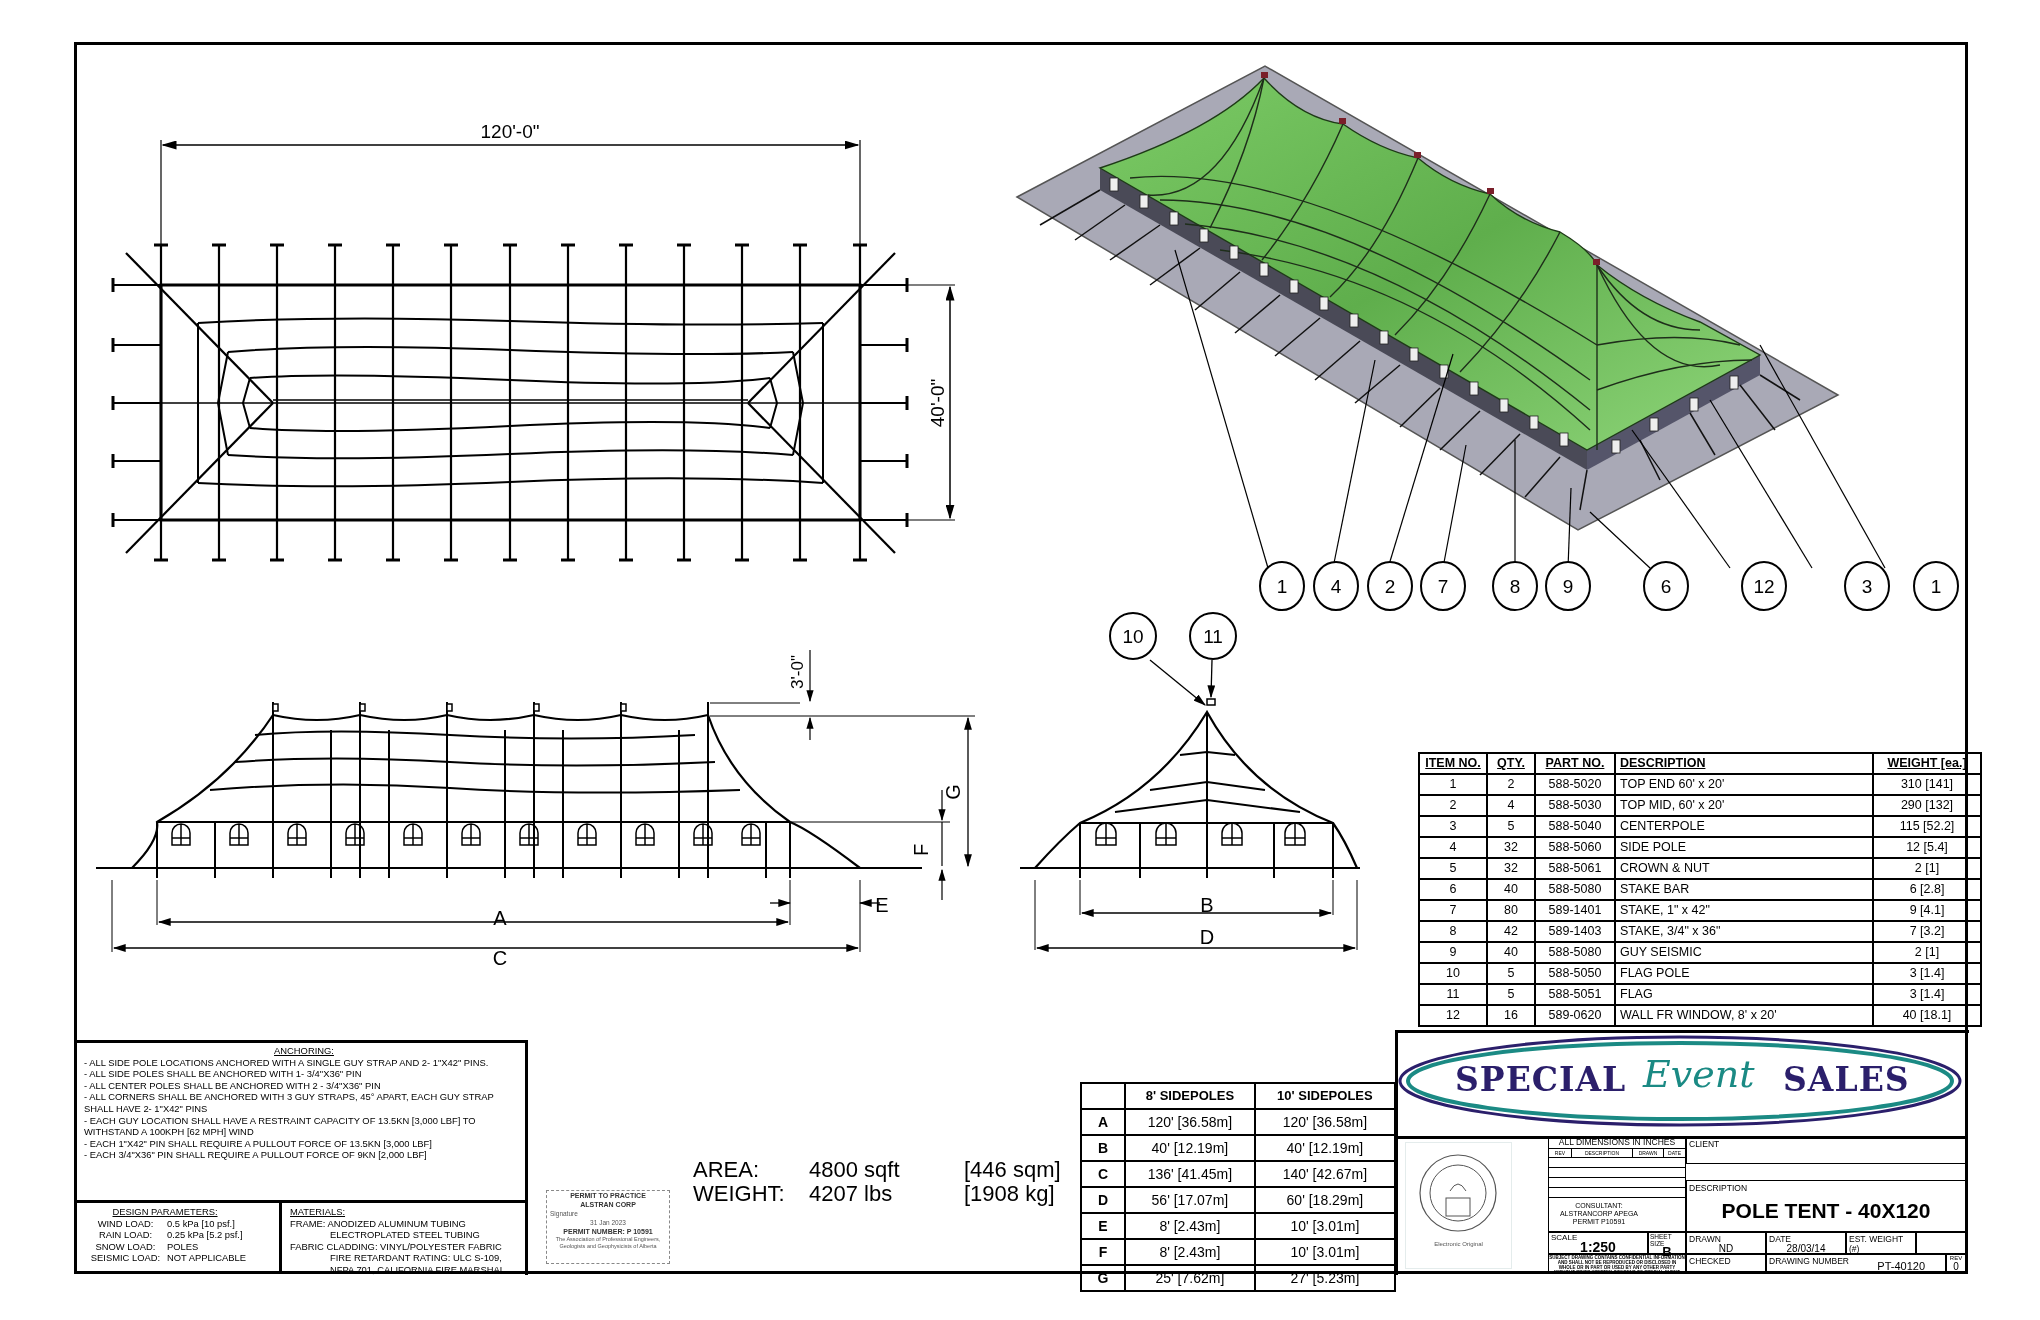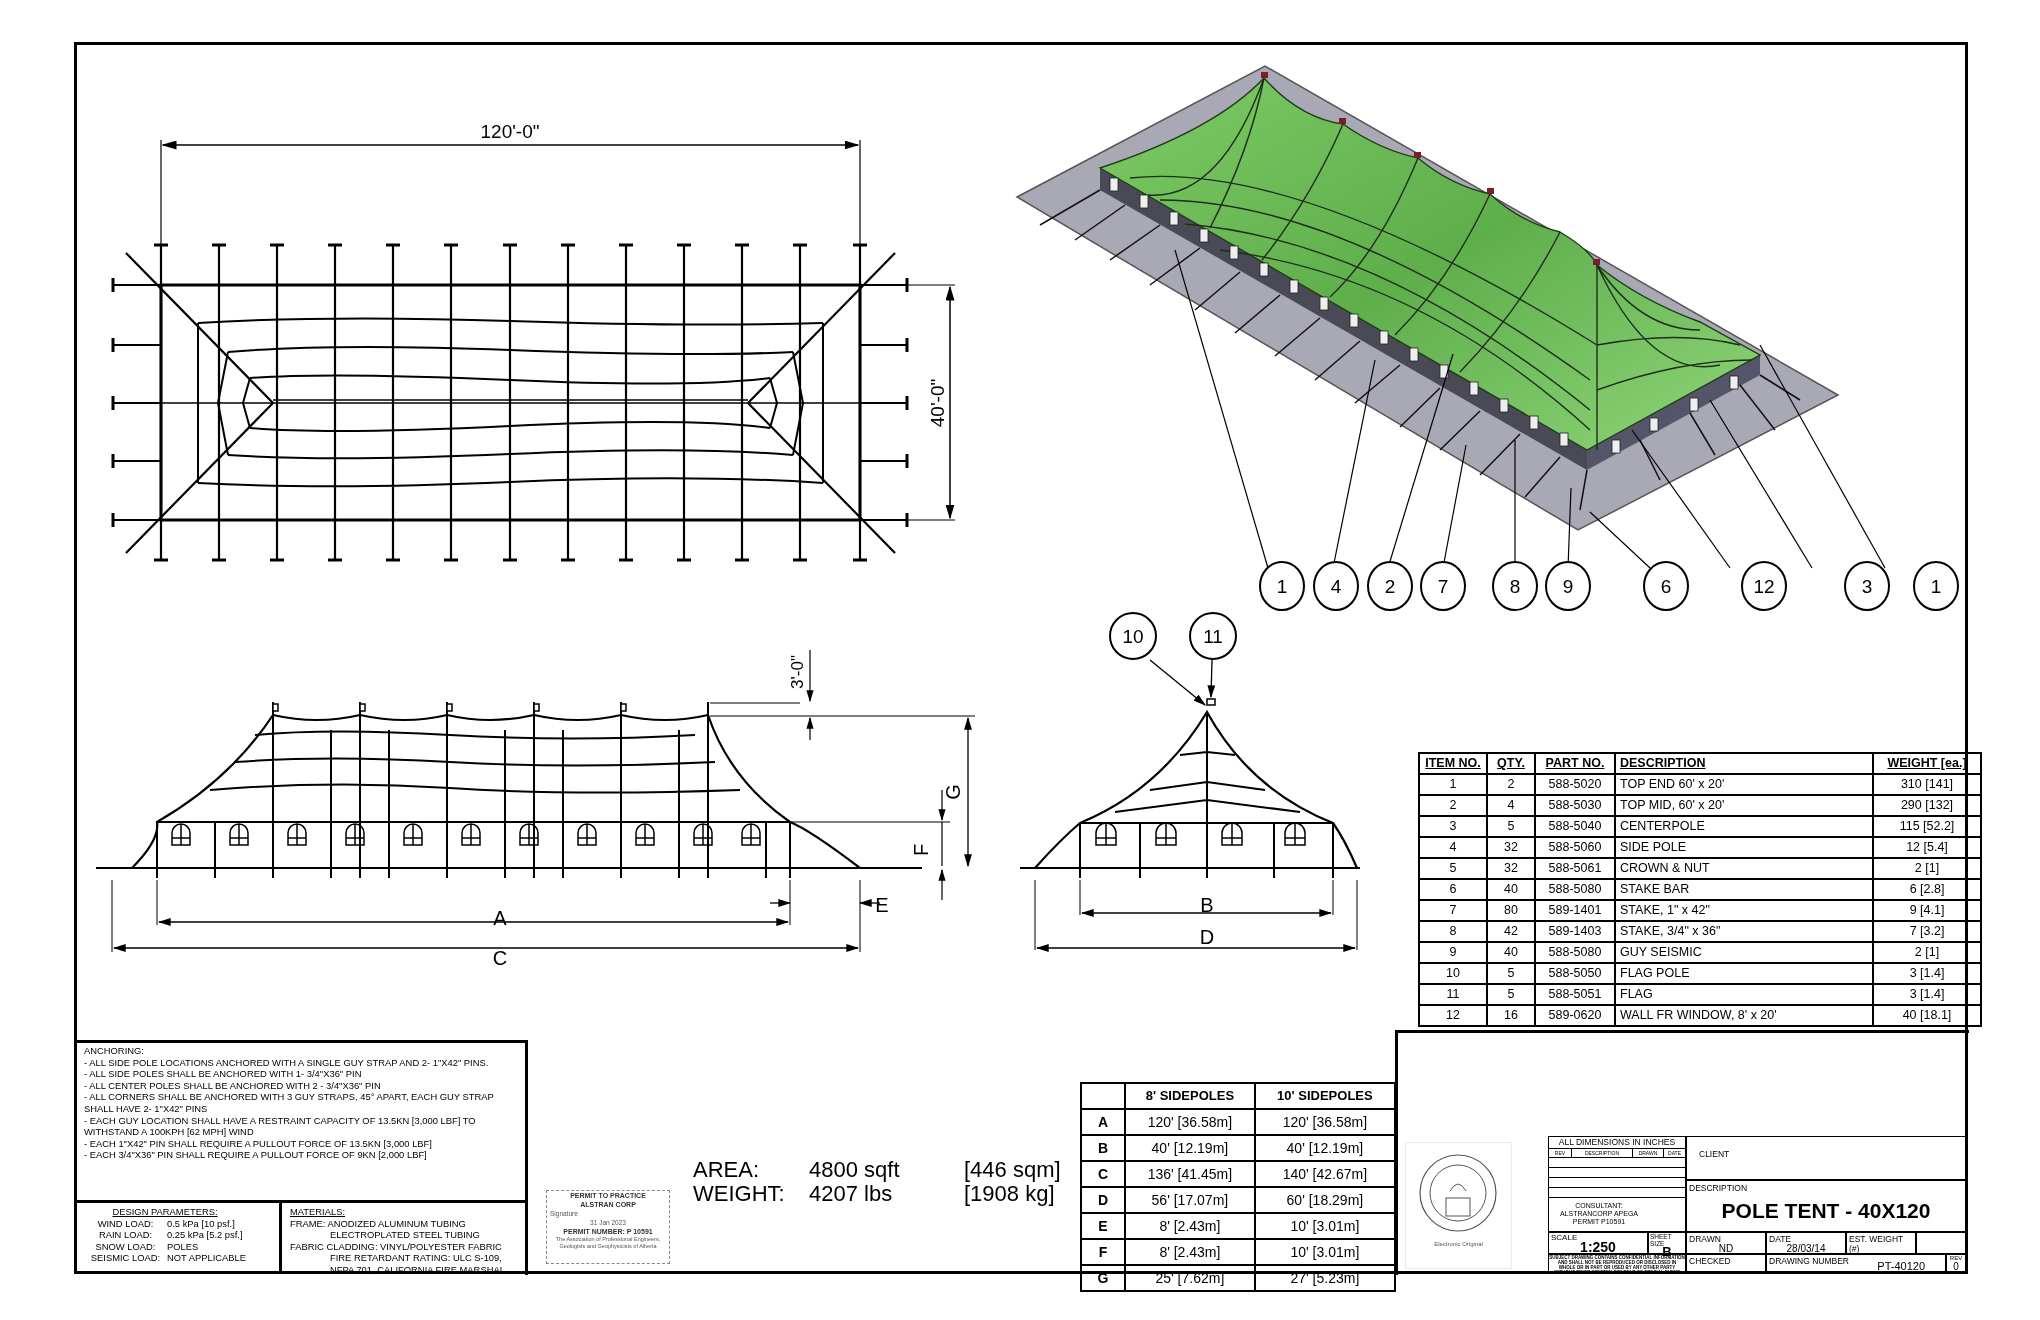--- a/index.html
+++ b/index.html
@@ -14,21 +14,21 @@
   .bom th{font-weight:bold;font-size:12.5px;text-align:center;text-decoration:underline;}
   .bom td.c{text-align:center;}
   .bom th.desc,.bom td.desc{text-align:left;}
   
   .dims{position:absolute;left:1080px;top:1082px;width:316px;font-size:14px;}
   .dims th,.dims td{border:2px solid #000;height:24px;line-height:24px;text-align:center;padding:0;}
   .dims th{font-weight:bold;font-size:13px;}
   .dims td.k{font-weight:bold;width:42px;}
   
   .notes{position:absolute;left:84px;top:1045px;width:440px;font-size:9.4px;line-height:11.6px;text-transform:uppercase;}
-  .notes .hd{}
+  .notes .hd{text-decoration:underline;text-align:center;}
   .notes-box{position:absolute;left:74px;top:1040px;width:451px;height:232px;border-right:3px solid #000;border-top:3px solid #000;}
   .params-div{position:absolute;left:74px;top:1200px;width:451px;border-top:3px solid #000;}
   .params{position:absolute;left:84px;top:1206px;font-size:9.4px;line-height:11.5px;text-align:center;}
   .params .row{display:flex;}
   .params .row span:first-child{width:83px;}
   .mat{position:absolute;left:290px;top:1206px;font-size:9.4px;line-height:11.5px;}
   .mat-div{position:absolute;left:279px;top:1200px;height:72px;border-left:3px solid #000;}
   .area{position:absolute;left:693px;top:1158px;font-size:22px;line-height:24px;}
   .area .row{display:flex;}
   .area .lbl{width:100px;}
@@ -652,20 +652,29 @@
         <span>[446 sqm]</span>
       </div>
   <div class="row">
         <span class="lbl">WEIGHT:</span>
         <span class="v1">4207 lbs</span>
         <span>[1908 kg]</span>
       </div>
 </div>
 
 <div class="tb"></div>
+<div class="logo">
+  <svg width="571" height="103" viewBox="0 0 571 103">
+    <ellipse cx="285" cy="51" rx="280" ry="44" fill="none" stroke="#2b1f6b" stroke-width="3"></ellipse>
+    <ellipse cx="285" cy="51" rx="272" ry="38" fill="none" stroke="#1b8a84" stroke-width="4"></ellipse>
+  </svg>
+  <div class="abs" style="left:60px;top:30px;font-family:'DejaVu Serif',serif;font-weight:bold;font-size:33px;color:#2b1f6b;letter-spacing:1px">SPECIAL</div>
+  <div class="abs" style="left:248px;top:22px;font-family:'DejaVu Serif',serif;font-style:italic;font-size:38px;color:#1b8a84">Event</div>
+  <div class="abs" style="left:388px;top:30px;font-family:'DejaVu Serif',serif;font-weight:bold;font-size:33px;color:#2b1f6b;letter-spacing:1px">SALES</div>
+</div>
 
 <div class="abs" style="left:1405px;top:1142px;width:105px;height:125px;border:1px solid #e4ecec">
   <svg width="105" height="110" viewBox="0 0 105 110">
     <circle cx="52" cy="50" r="38" fill="none" stroke="#555" stroke-width="1.2"></circle>
     <circle cx="52" cy="50" r="28" fill="none" stroke="#555" stroke-width="1"></circle>
     <rect x="40" y="55" width="24" height="18" fill="none" stroke="#555"></rect>
     <path d="M44,48 q8,-14 16,0" fill="none" stroke="#555"></path>
   </svg>
   <div style="position:absolute;top:98px;width:100%;text-align:center;font-size:6px;color:#555">Electronic Original</div>
 </div>
@@ -687,21 +696,21 @@
 <div class="tbcell" style="left:1548px;top:1232px;width:100px;height:22px;">
   <div style="font-size:8px;padding-left:2px">SCALE</div>
   <div style="font-size:14px;font-weight:bold;text-align:center;line-height:10px">1:250</div>
 </div>
 <div class="tbcell" style="left:1648px;top:1232px;width:38px;height:22px;">
   <div style="font-size:6.5px;padding-left:1px">SHEET SIZE</div>
   <div style="font-size:13px;font-weight:bold;text-align:center;line-height:10px">B</div>
 </div>
 <div class="tbcell" style="left:1548px;top:1254px;width:138px;height:18px;font-size:4.5px;line-height:5px;text-align:center;overflow:hidden;font-weight:bold">SUBJECT DRAWING CONTAINS CONFIDENTIAL INFORMATION AND SHALL NOT BE REPRODUCED OR DISCLOSED IN WHOLE OR IN PART OR USED BY ANY OTHER PARTY WITHOUT PRIOR WRITTEN CONSENT OF SPECIAL EVENT SALES. COPYRIGHT 2014</div>
 
-<div class="tbcell" style="left:1686px;top:1136px;width:280px;height:44px;padding:12px">
+<div class="tbcell" style="left:1686px;top:1136px;width:280px;height:28px;padding:2px">
   <span>CLIENT</span>
 </div>
 <div class="tbcell" style="left:1686px;top:1180px;width:280px;height:52px;padding:2px">
   <div>DESCRIPTION</div>
   <div style="font-size:21px;font-weight:bold;text-align:center;margin-top:6px">POLE TENT - 40X120</div>
 </div>
 <div class="tbcell" style="left:1686px;top:1232px;width:80px;height:22px;padding:1px 2px">
   <div>DRAWN</div>
   <div style="font-size:10px;text-align:center;line-height:9px">ND</div>
 </div>

